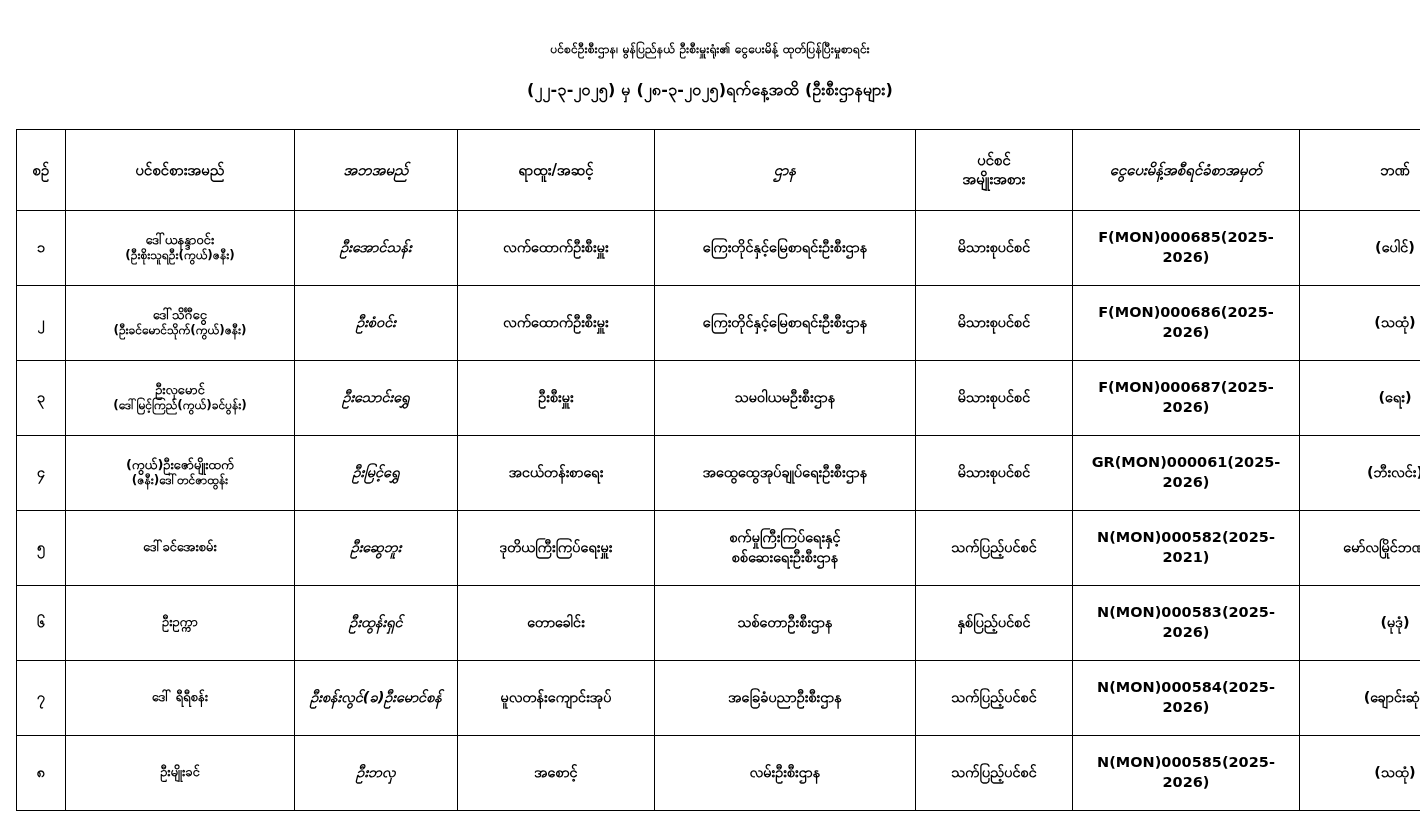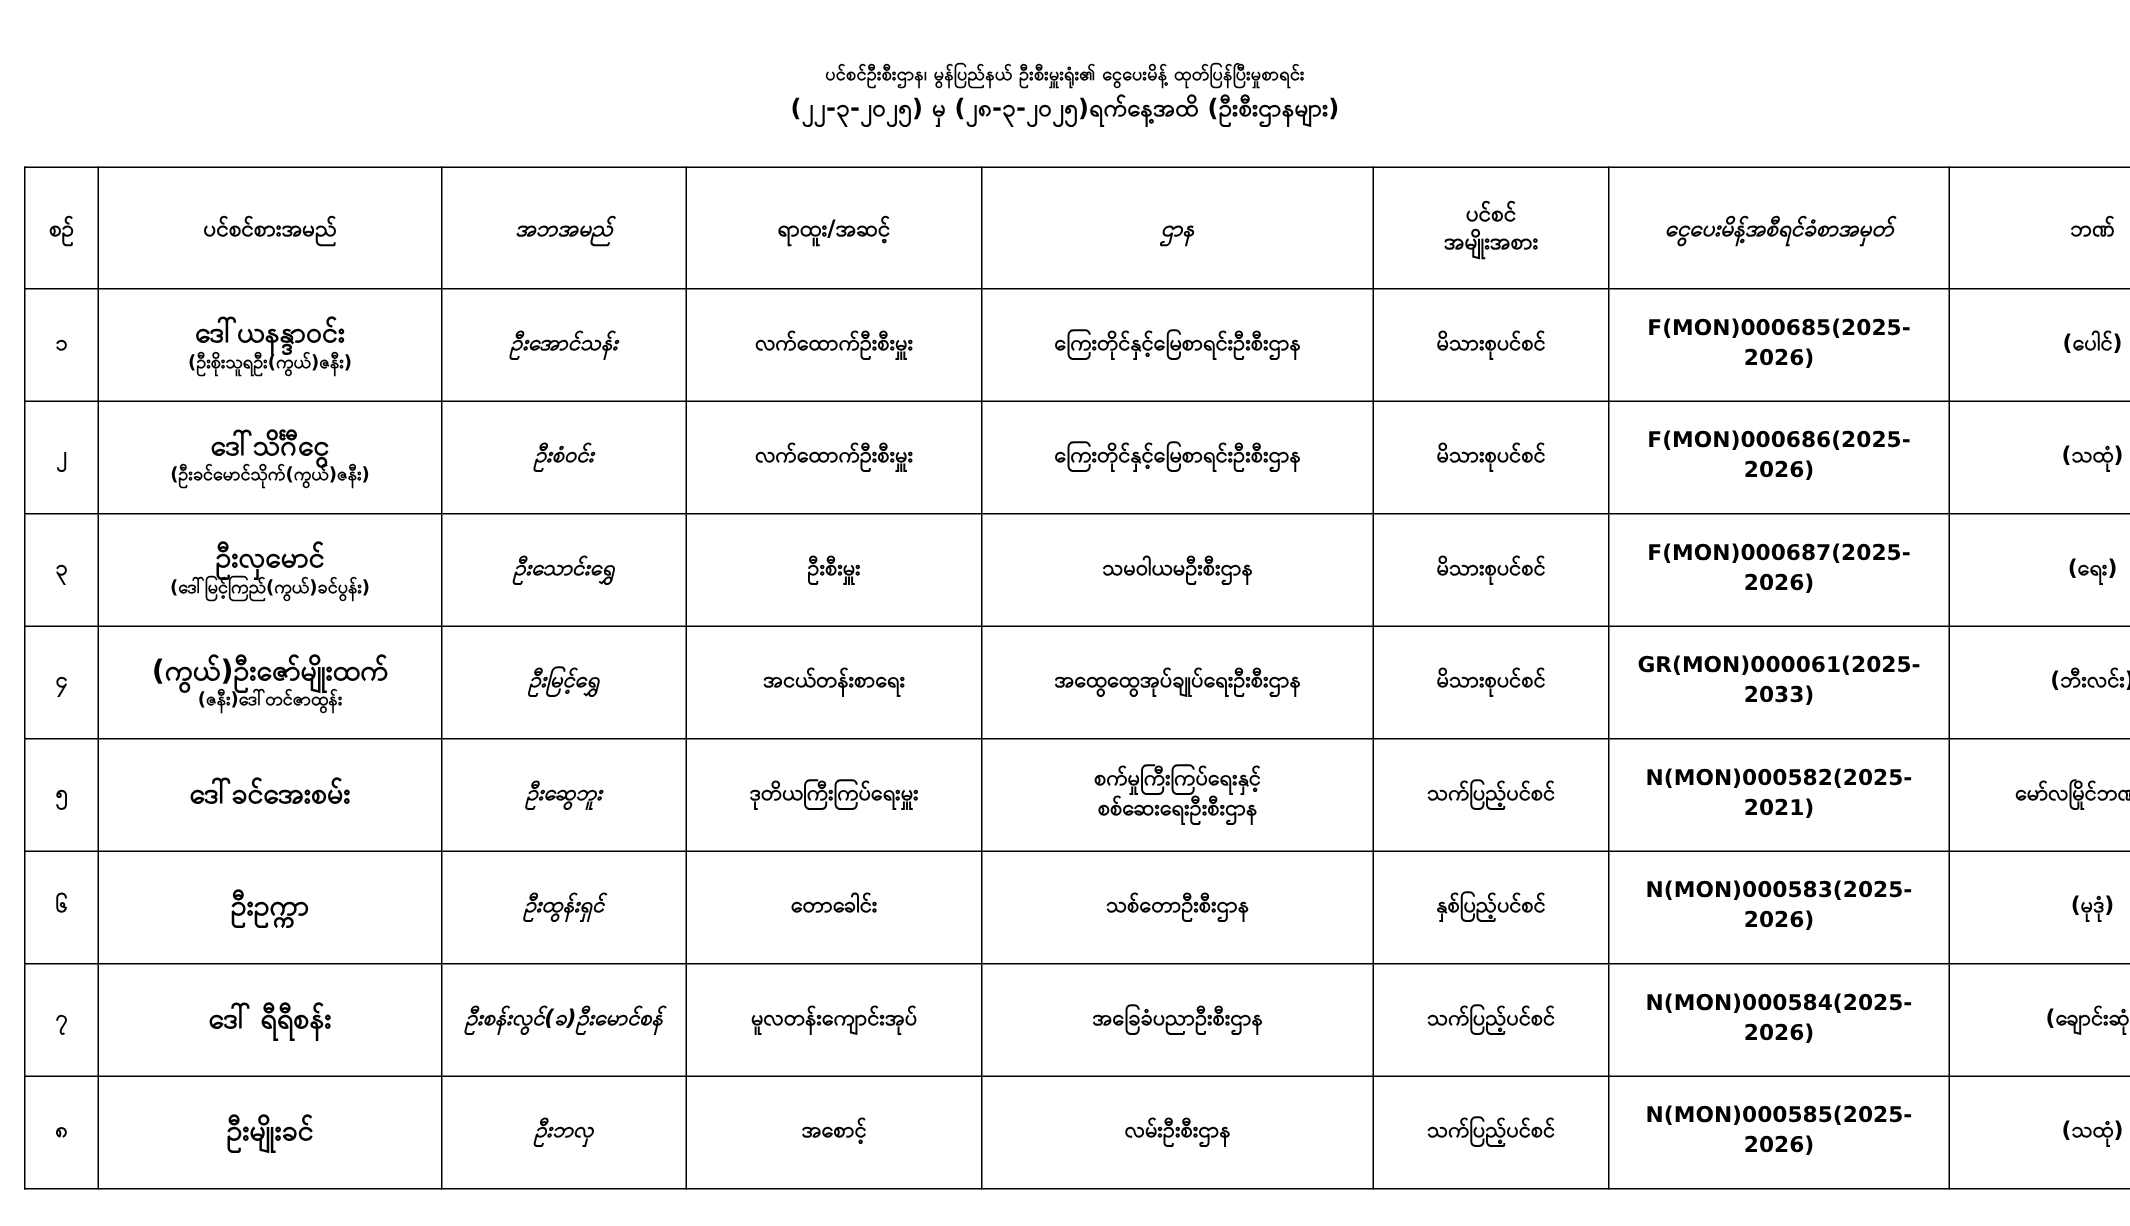--- a/index.html
+++ b/index.html
@@ -27,20 +27,21 @@
     font-weight: bold;
     line-height: 1.6;
     margin-top: 40px;
     letter-spacing: 0.2px;
   }
   .doc-subtitle {
     text-align: center;
     font-size: 16px;
     font-weight: bold;
     line-height: 1.6;
+    margin-top: 18px;
     letter-spacing: 0.2px;
   }
   table.reg-table {
     border-collapse: collapse;
     width: 1388px;
     margin-top: 26px;
     table-layout: fixed;
   }
   table.reg-table th,
   table.reg-table td {
@@ -81,21 +82,21 @@
     padding-left: 8px;
   }
   .cell-sub {
     display: block;
     font-size: 12px;
     font-weight: bold;
     line-height: 1.3;
   }
   .cell-main {
     display: block;
-    font-size: 19px;
+    font-size: 13px;
     font-weight: bold;
     line-height: 1.3;
   }
   .two-line {
     display: block;
     line-height: 1.25;
   }
 </style>
 </head>
 <body>
@@ -168,21 +169,21 @@
       <tr>
         <td class="col-no">၄</td>
         <td class="col-name">
           <span class="cell-main">(ကွယ်)ဦးဇော်မျိုးထက်</span>
           <span class="cell-sub">(ဇနီး)ဒေါ်တင်ဇာထွန်း</span>
         </td>
         <td class="col-father">ဦးမြင့်ရွှေ</td>
         <td class="col-rank">အငယ်တန်းစာရေး</td>
         <td class="col-dept">အထွေထွေအုပ်ချုပ်ရေးဦးစီးဌာန</td>
         <td>မိသားစုပင်စင်</td>
-        <td>GR(MON)000061(2025-2033)</td>
+        <td>GR(MON)000061(2025-2026)</td>
         <td>(ဘီးလင်း)</td>
       </tr>
 
       <tr>
         <td class="col-no">၅</td>
         <td class="col-name">
           <span class="cell-main">ဒေါ်ခင်အေးစမ်း</span>
           <span class="cell-sub"></span>
         </td>
         <td class="col-father">ဦးဆွေဘူး</td>

